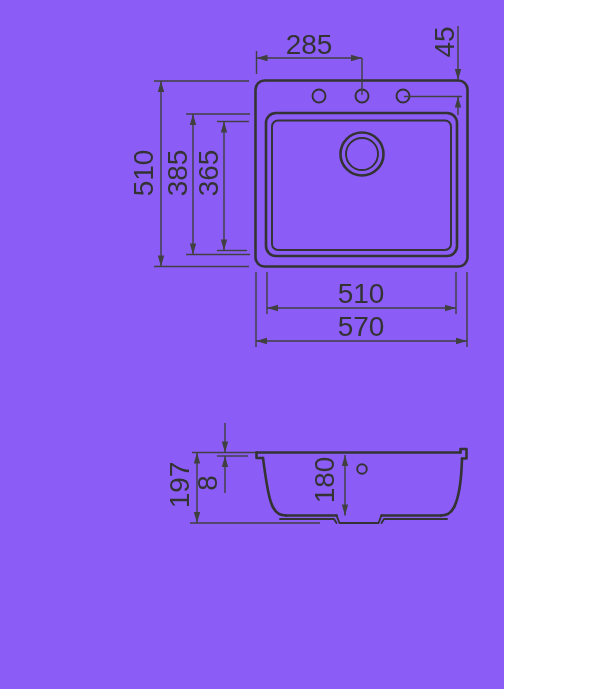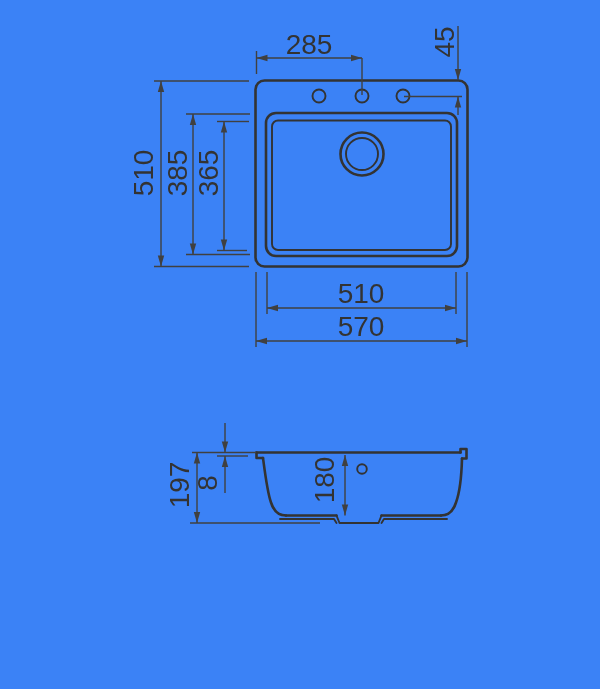--- a/index.html
+++ b/index.html
@@ -1,16 +1,16 @@
 <!DOCTYPE html>
 <html><head>
 <meta charset="utf-8">
 <style>
   html,body{margin:0;padding:0;background:#ffffff;}
-  .stage{position:relative;width:600px;height:689px;background:#3b82f6;overflow:hidden;}
+  .stage{position:relative;width:504px;height:689px;background:#8b5cf6;overflow:hidden;}
   svg{display:block;}
   .obj{fill:none;stroke:#333333;stroke-width:2.6;stroke-linejoin:round;stroke-linecap:round;}
   .obj2{fill:none;stroke:#333333;stroke-width:1.9;stroke-linejoin:round;stroke-linecap:round;}
   .dim{fill:none;stroke:#404040;stroke-width:1.4;stroke-linecap:butt;}
   .arr{fill:#404040;stroke:none;}
   .lbl{font-family:"Liberation Sans","DejaVu Sans",sans-serif;font-size:28px;fill:#333333;}
 </style>
 </head>
 <body>
 

